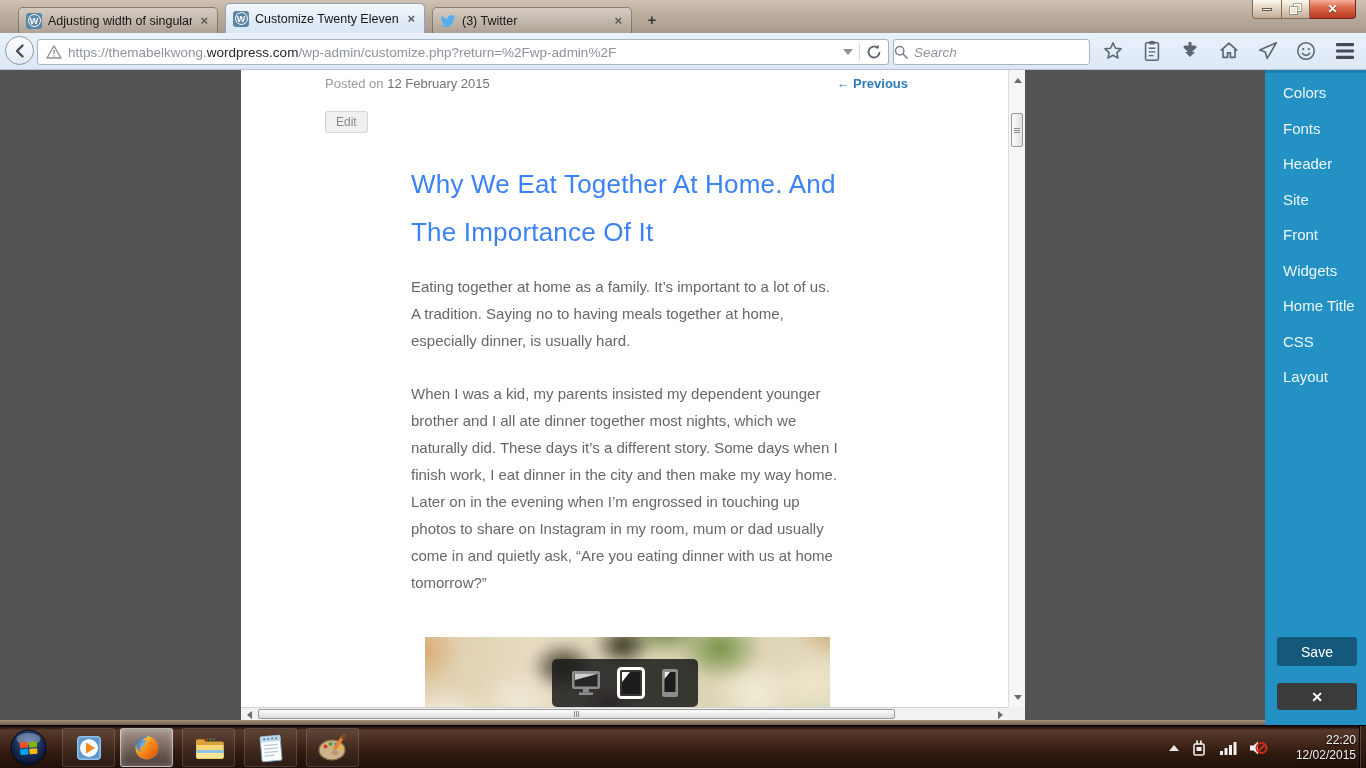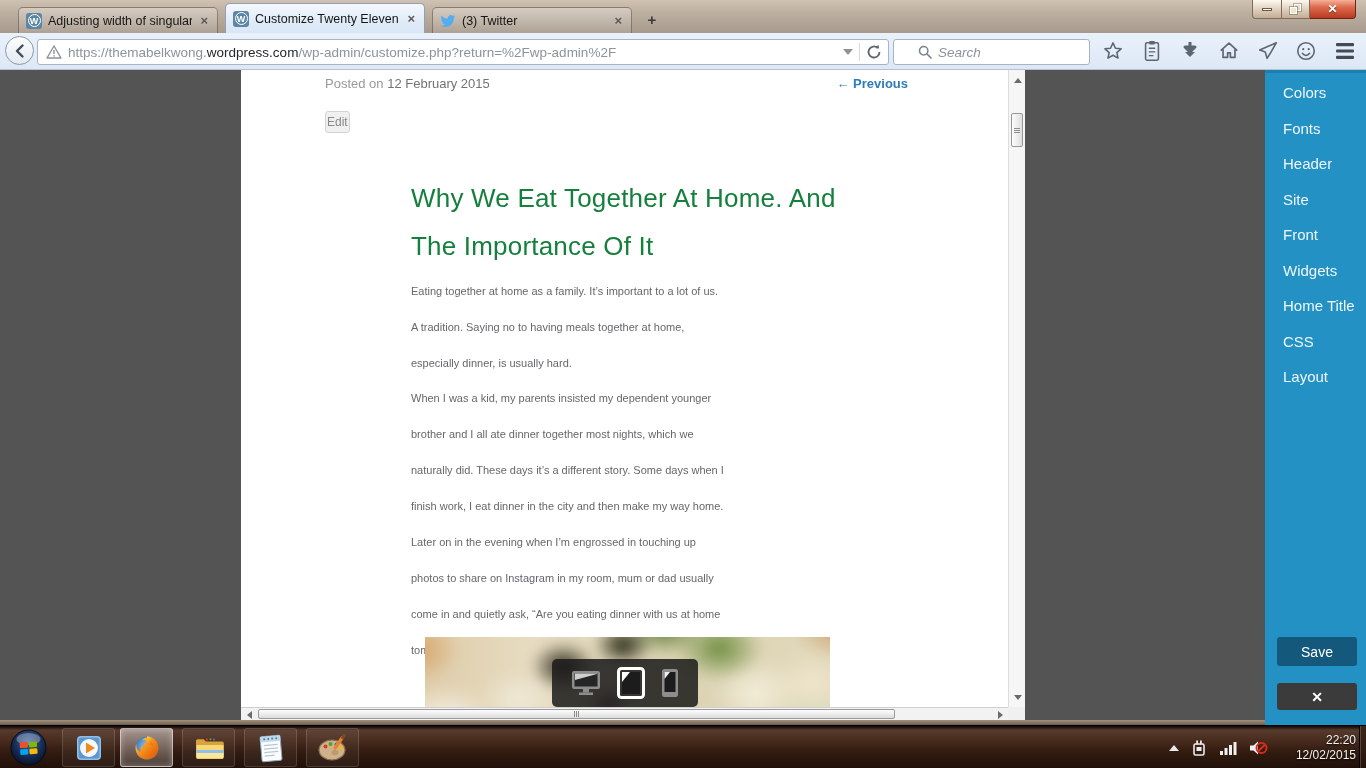--- a/index.html
+++ b/index.html
@@ -50,42 +50,42 @@
     border:1px solid #8d97a6; background:linear-gradient(180deg,#fdfefe,#e4eaf2);
     display:flex; align-items:center; justify-content:center; }
   .urlbar { position:absolute; left:37px; top:6px; width:852px; height:26px; background:#fff;
     border:1px solid #a8b3c3; border-radius:3px; display:flex; align-items:center; padding:0 6px; }
   .urlbar .warn { margin:0 6px 0 2px; flex:0 0 auto; }
   .url-text { flex:1; font-size:13.5px; color:#8d929b; white-space:nowrap; overflow:hidden; }
   .url-text .domain { color:#24282e; }
   .url-actions { display:flex; align-items:center; gap:6px; flex:0 0 auto; }
   .url-sep { width:1px; height:18px; background:#d4dae2; }
   .searchbox { position:absolute; left:893px; top:6px; width:197px; height:26px; background:#fff;
-    border:1px solid #a8b3c3; border-radius:3px; display:flex; align-items:center; padding:0 24px; gap:6px; }
+    border:1px solid #a8b3c3; border-radius:3px; display:flex; align-items:center; padding:0 0; gap:6px; }
   .searchbox input { border:none; outline:none; width:140px; font-size:13.5px; font-style:italic;
     color:#555; font-family:"Liberation Sans",sans-serif; background:transparent; }
   .searchbox input::placeholder { color:#8d929b; font-style:italic; }
   .nav-icons { position:absolute; left:1100px; top:3px; width:258px; height:30px; display:flex;
     align-items:center; justify-content:space-between; }
   .nav-ic { width:26px; height:26px; display:flex; align-items:center; justify-content:center; }
 
   
   .viewport { position:absolute; left:0; top:70px; width:1366px; height:655px; background:#545454; }
   .content { position:absolute; left:241px; top:0; width:767px; height:637px; background:#fff; overflow:hidden; }
 
   .post-meta-label { color:#999; }
   .post-meta { position:absolute; left:84px; top:6px; font-size:13px; }
   .post-date { color:#737373; }
   .prev-link { position:absolute; right:100px; top:6px; font-size:13px; font-weight:bold; color:#2e7cb8; }
   .edit-btn { position:absolute; left:84px; top:41px; background:#f0f0f0; border:1px solid #d4d4d4;
-    border-radius:3px; padding:3px 1px; font-size:12px; color:#888; }
-  .post-title { position:absolute; left:170px; top:104px; width:450px; font-size:26px; color:#15803d;
+    border-radius:3px; padding:3px 10px; font-size:12px; color:#888; }
+  .post-title { position:absolute; left:170px; top:90px; width:450px; font-size:26px; color:#3b82f6;
     line-height:48px; letter-spacing:.2px; white-space:pre-line; }
-  .post-p { position:absolute; left:170px; width:436px; font-size:11px; color:#67676b;
-    line-height:36px; white-space:pre-line; }
+  .post-p { position:absolute; left:170px; width:436px; font-size:15px; color:#67676b;
+    line-height:27px; white-space:pre-line; }
   .p1 { top:203px; }
   .p2 { top:310px; }
 
   
   .food { position:absolute; left:184px; top:567px; width:405px; height:70px; overflow:hidden; background:#e3d8c0; }
   .food-inner { position:absolute; left:-16px; top:-16px; right:-16px; bottom:-16px;
     filter:blur(5px); transform:scale(1.05);
     background:
       radial-gradient(60px 45px at 4% 30%, #d8a468 0%, rgba(216,164,104,0) 70%),
       radial-gradient(70px 50px at 10% 95%, #f7f2e6 0%, rgba(247,242,230,0) 70%),

